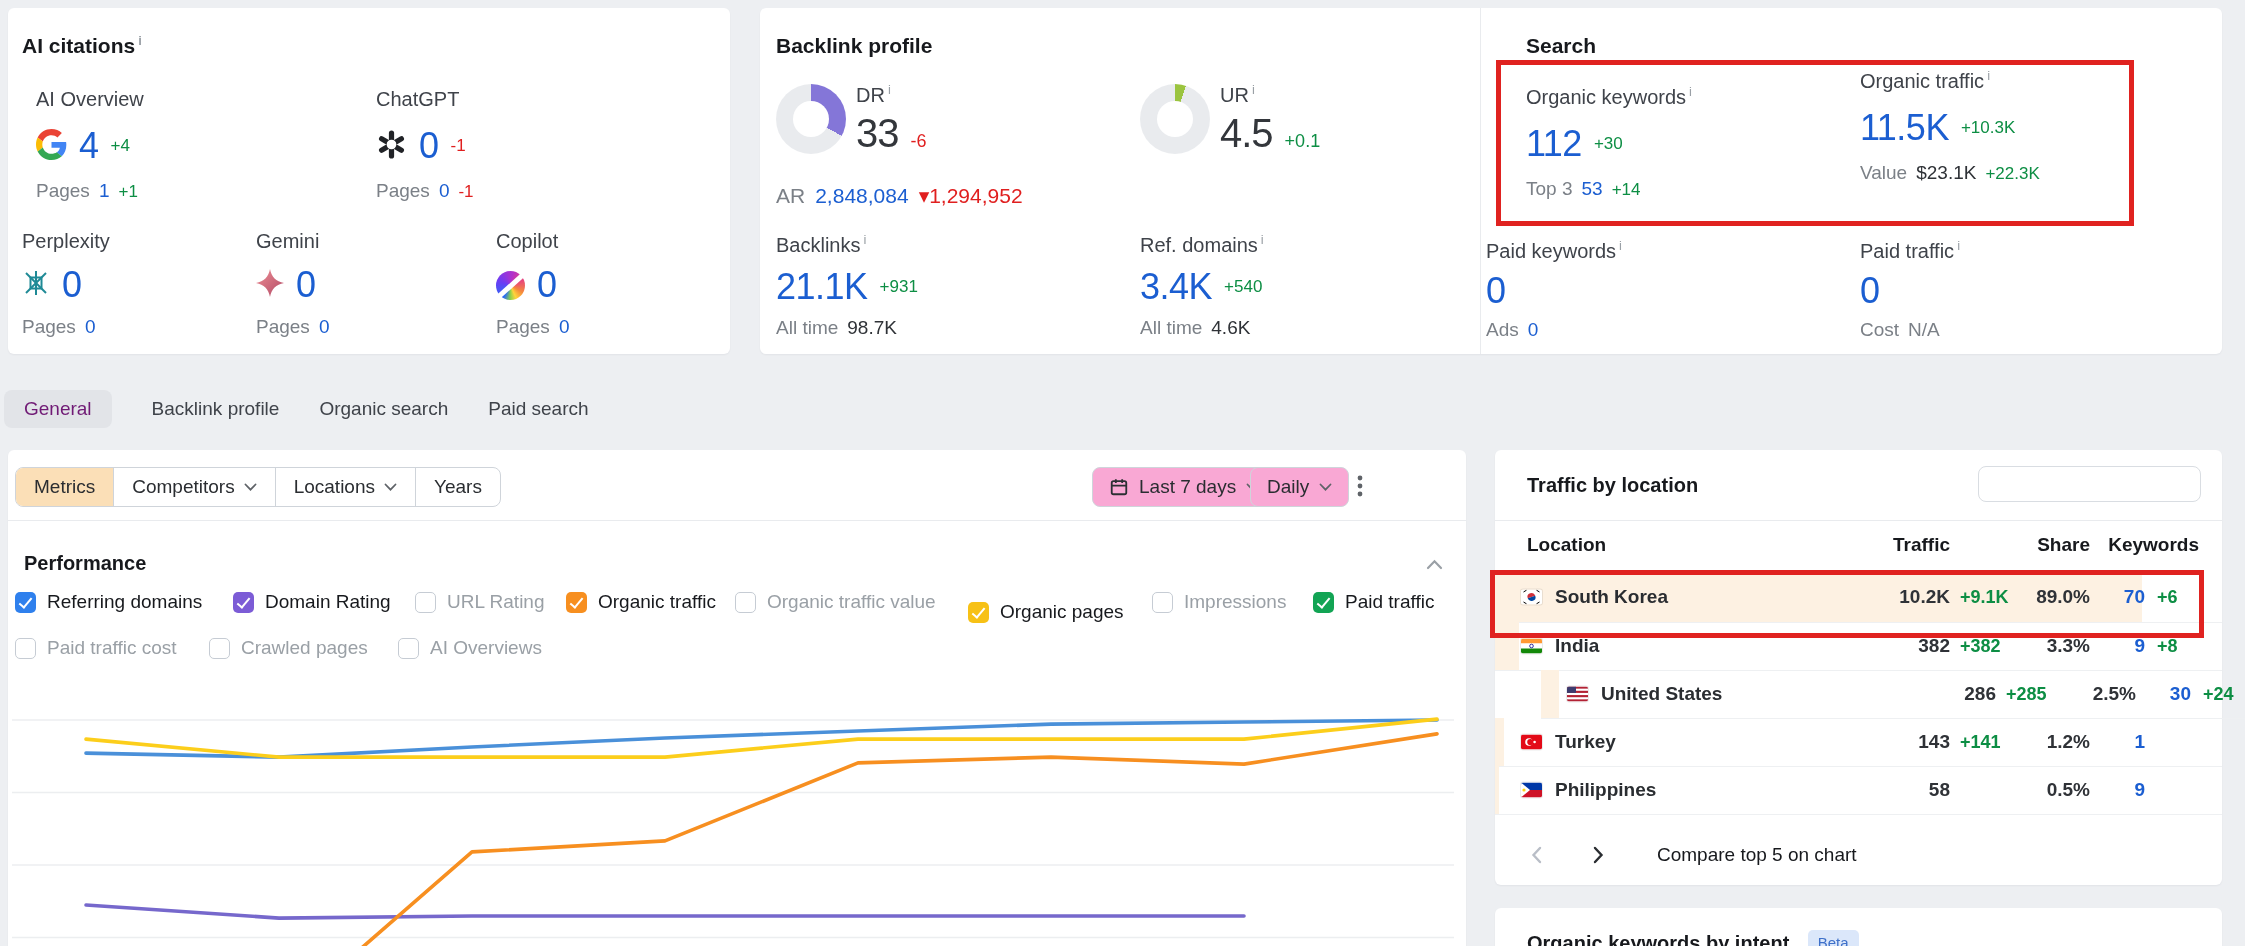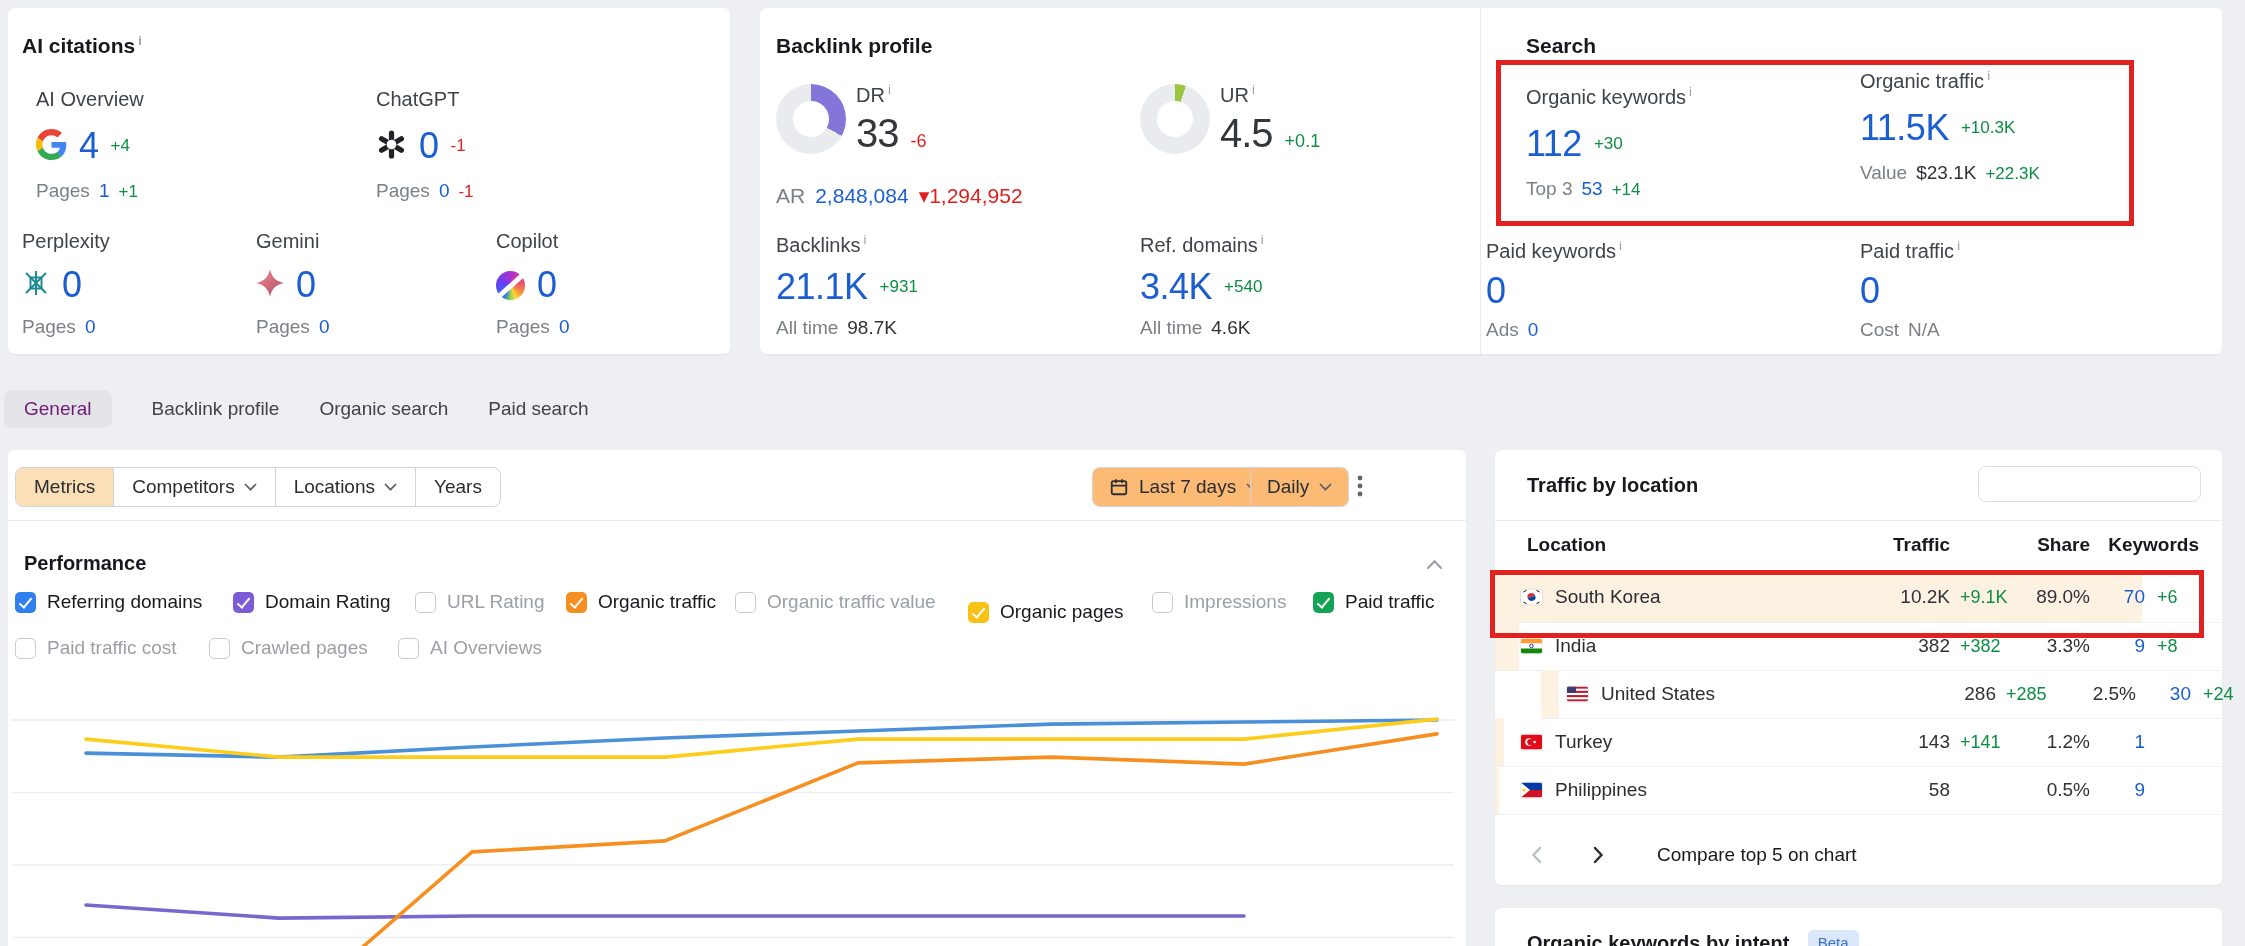--- a/index.html
+++ b/index.html
@@ -42,36 +42,36 @@
   .tab{color:#3f434a;cursor:pointer;white-space:nowrap;}
   .tab.active{background:#e2e4e8;border-radius:8px;padding:8px 20px;color:#701a75;}
 
   
   .btn-group{position:absolute;left:7px;top:17px;display:flex;height:38px;border:1px solid #cfd4da;
              border-radius:8px;overflow:hidden;background:#fff;font-size:19px;}
   .seg{display:flex;align-items:center;gap:9px;padding:0 18px;border-right:1px solid #cfd4da;color:#2a2d31;cursor:pointer;}
   .seg:last-child{border-right:none;}
   .seg.active{background:#fbdfb7;}
   .btn{display:flex;align-items:center;gap:10px;height:38px;padding:0 16px;border:1px solid #cfd4da;
-       border-radius:8px;background:#fdba74;font-size:19px;color:#2a2d31;cursor:pointer;}
+       border-radius:8px;background:#f9a8d4;font-size:19px;color:#2a2d31;cursor:pointer;}
   .hdivider{position:absolute;left:0;right:0;height:1px;background:#e9ebee;}
 
   
   .cb{position:absolute;display:flex;align-items:center;gap:11px;height:24px;cursor:pointer;}
   .box{width:21px;height:21px;border-radius:5px;border:1.5px solid #c6ccd4;background:#fff;box-sizing:border-box;position:relative;flex:none;}
   .box.checked{border:none;}
   .box.checked::after{content:"";position:absolute;left:7px;top:3px;width:5px;height:11px;
         border:solid #fff;border-width:0 2.5px 2.5px 0;transform:rotate(40deg);}
   .cb-label{font-size:19px;color:#17191d;white-space:nowrap;}
   .cb-label.off{color:#9aa0a6;}
 
   
   .t-head{position:absolute;left:0;right:0;top:84px;height:26px;font-size:19px;font-weight:700;color:#17191d;}
   .t-head span{position:absolute;}
-  .t-row{position:absolute;left:0;width:727px;border-bottom:1px solid #eef0f2;font-size:19px;cursor:pointer;}
+  .t-row{position:absolute;left:0;width:727px;border-bottom:1px solid #eef0f2;font-size:19px;cursor:pointer;font-weight:bold;}
   .share-bar{position:absolute;left:0;top:0;bottom:0;background:#fdf1e2;}
   .t-row span{position:absolute;top:50%;transform:translateY(-50%);white-space:nowrap;}
   .t-flag{left:26px;width:21px;height:15px;border-radius:2px;overflow:hidden;box-shadow:0 0 0 1px rgba(0,0,0,.08);}
   .t-flag svg{display:block;}
   .t-name{left:60px;color:#2a2d31;}
   .t-traffic{right:272px;color:#2f3237;}
   .t-tdelta{left:465px;font-size:18px;}
   .t-share{right:132px;color:#2f3237;}
   .t-kw{right:77px;color:#1b5ed1;}
   .t-kwd{left:662px;font-size:18px;}

